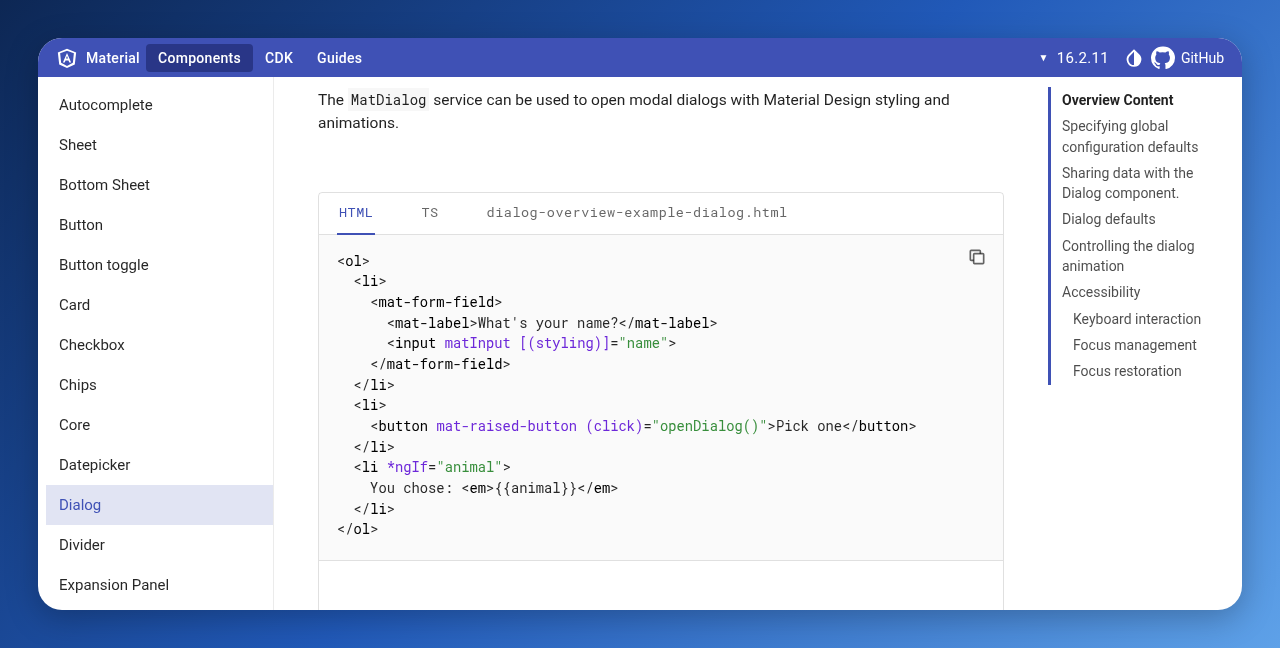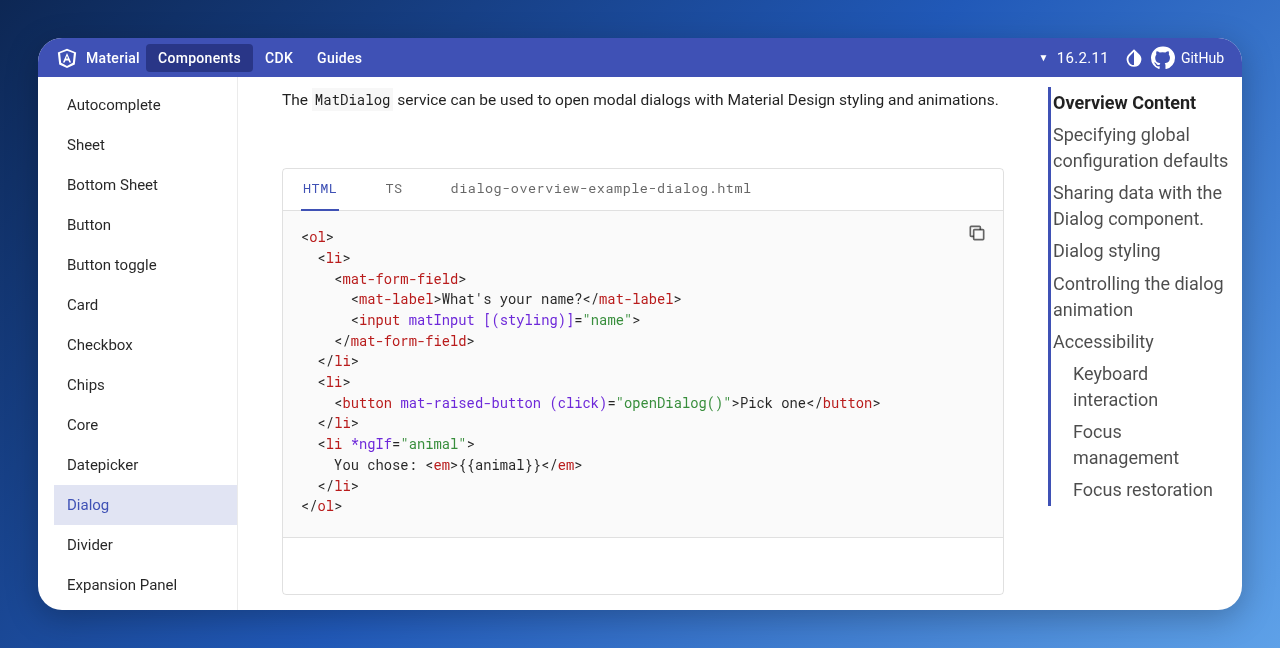--- a/index.html
+++ b/index.html
@@ -44,24 +44,24 @@
   letter-spacing: .3px;
   cursor: pointer;
 }
 .nav-link.active { background: rgba(15,22,80,.45); }
 .spacer { flex: 1; }
 .version-wrap { display: flex; align-items: center; gap: 8px; font-size: 15px; letter-spacing:.3px; cursor: pointer; padding: 0 8px; }
 .icon-btn { width: 34px; height: 34px; display:flex; align-items:center; justify-content:center; cursor:pointer; border-radius:50%; }
 .github { display:flex; align-items:center; gap:6px; font-weight:400; cursor:pointer; }
 .body { display:flex; flex:1; overflow:hidden; }
 .sidebar {
-  width: 200px;
+  width: 236px;
   border-right: 1px solid rgba(0,0,0,.08);
   overflow-y: auto;
-  padding: 8px 0 0 16px;
+  padding: 8px 0 0 8px;
 }
 .sidebar::-webkit-scrollbar { width: 6px; }
 .sidebar::-webkit-scrollbar-thumb { background: rgba(0,0,0,.25); border-radius:3px; }
 .side-item {
   padding: 11px 0 11px 13px;
   font-size: 15px;
   color: rgba(0,0,0,.85);
   cursor: pointer;
 }
 .side-item.active {
@@ -121,37 +121,37 @@
   position: relative;
   padding: 16px 18px 20px 18px;
   font-family: "Roboto Mono", monospace;
   font-size: 13.8px;
   line-height: 1.5;
   background: #fafafa;
   white-space: pre;
   overflow-x:auto;
 }
 .copy-btn { position:absolute; top:12px; right:16px; cursor:pointer; color: rgba(0,0,0,.6);}
-.tag { color: #b91c1c; }
+.tag { color: #000000; }
 .attr { color: #6d28d9; }
 .string { color: #388e3c; }
 .pun { color: rgba(0,0,0,.85); }
 .text { color: rgba(0,0,0,.85); }
 .live-demo { padding: 32px 18px 24px 60px; border-top:1px solid rgba(0,0,0,.12); }
 .toc {
   width: 194px;
   padding: 32px 12px 0 0;
   border-left: 3px solid #3f51b5;
   margin: 10px 0 0 0;
   align-self: flex-start;
 }
 .toc-item {
-  font-size: 18px;
+  font-size: 14px;
   color: rgba(0,0,0,.7);
-  padding: 3px 0 3px 2px;
+  padding: 3px 0 3px 11px;
   line-height: 1.45;
   cursor:pointer;
 }
 .toc-item.active { font-weight: 700; color: rgba(0,0,0,.87); }
 .toc-item.sub { padding-left: 22px; }
 .toc { padding-top: 0;}
 </style>
 </head>
 <body>
 
@@ -236,21 +236,21 @@
           <div class="live-demo">
             
           </div>
         </div>
       </div>
 
       <div class="toc" id="toc">
           <div class="toc-item active">Overview Content</div>
           <div class="toc-item">Specifying global configuration defaults</div>
           <div class="toc-item">Sharing data with the Dialog component.</div>
-          <div class="toc-item">Dialog styling</div>
+          <div class="toc-item">Dialog defaults</div>
           <div class="toc-item">Controlling the dialog animation</div>
           <div class="toc-item">Accessibility</div>
           <div class="toc-item sub">Keyboard interaction</div>
           <div class="toc-item sub">Focus management</div>
           <div class="toc-item sub">Focus restoration</div>
         </div>
     </div>
   </div>
 </div>
 

